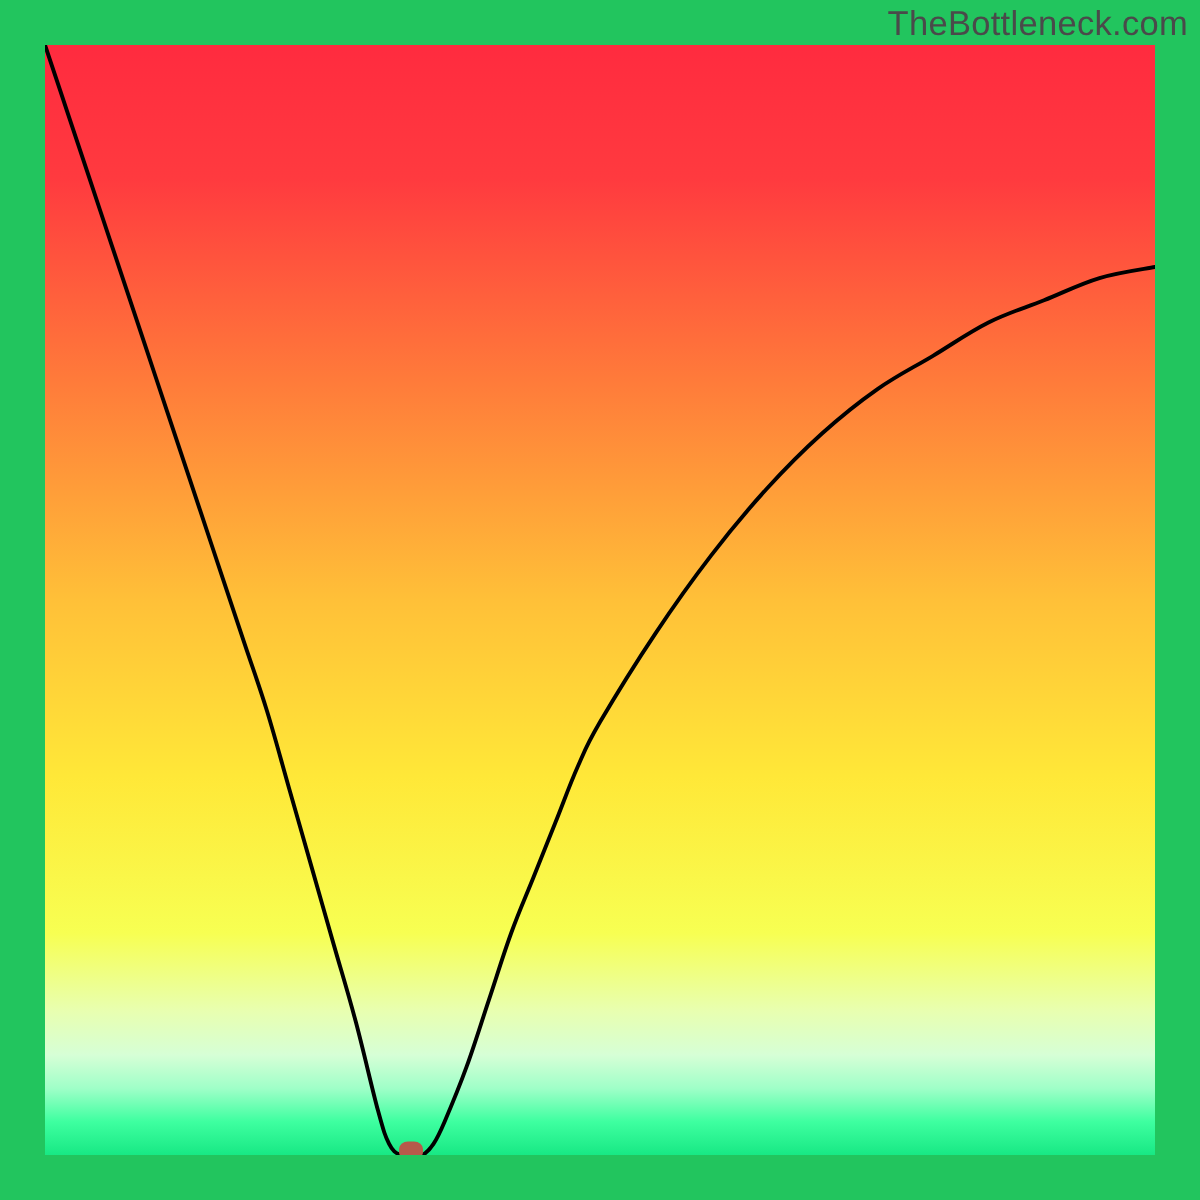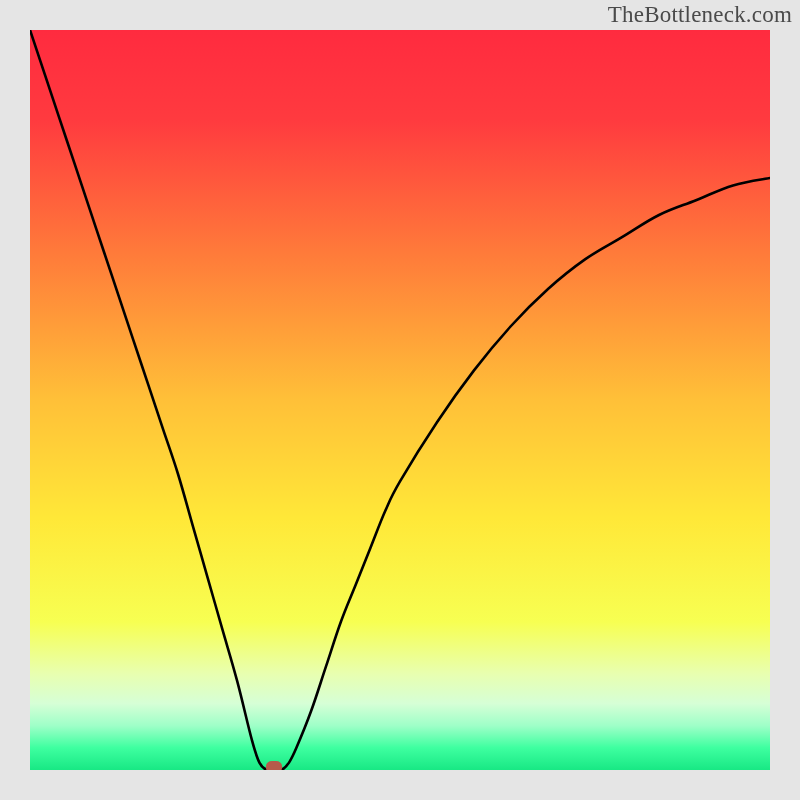--- a/index.html
+++ b/index.html
@@ -10,22 +10,21 @@
     background: #000;
     overflow: hidden;
     font-family: Arial, Helvetica, sans-serif;
   }
   .frame {
     position: absolute;
     left: 0;
     top: 0;
     width: 800px;
     height: 800px;
-    background: #e5e5e5;
-    font-family: Liberation Serif, serif;
+    background: #22c55e;
   }
   .plot {
     position: absolute;
     left: 30px;
     top: 30px;
     width: 740px;
     height: 740px;
     overflow: hidden;
   }
   .gradient {

